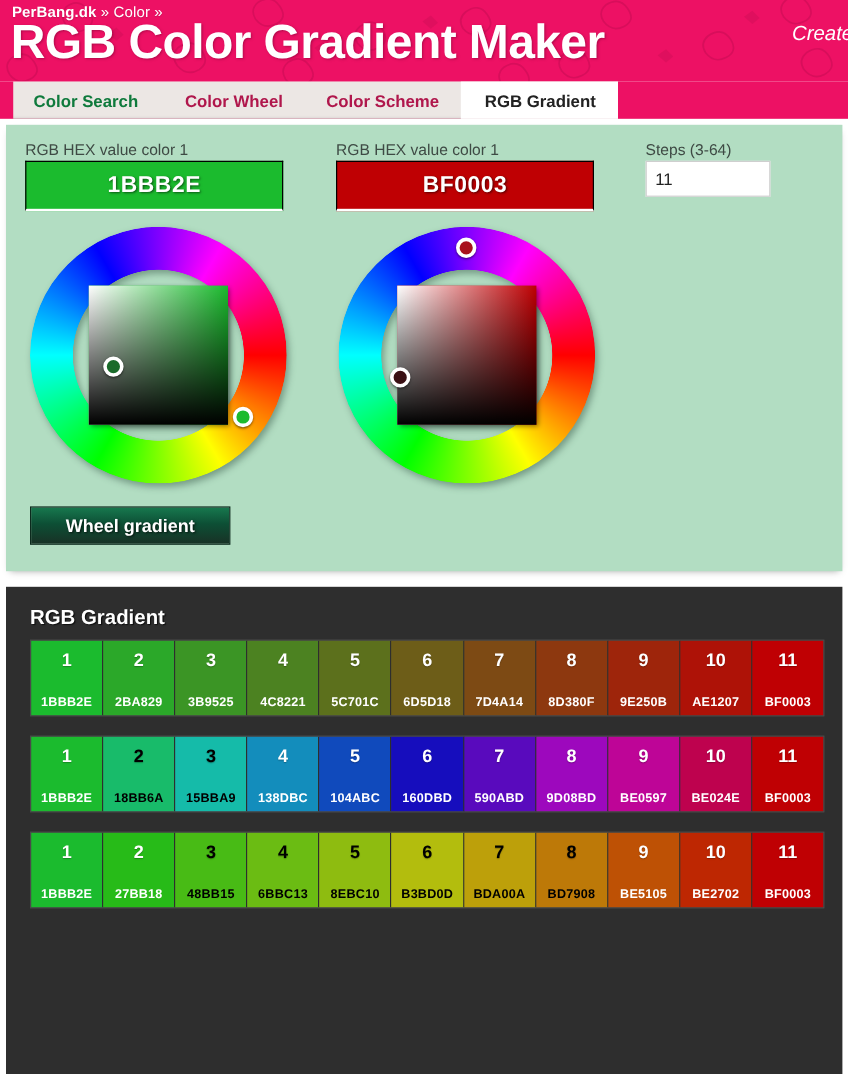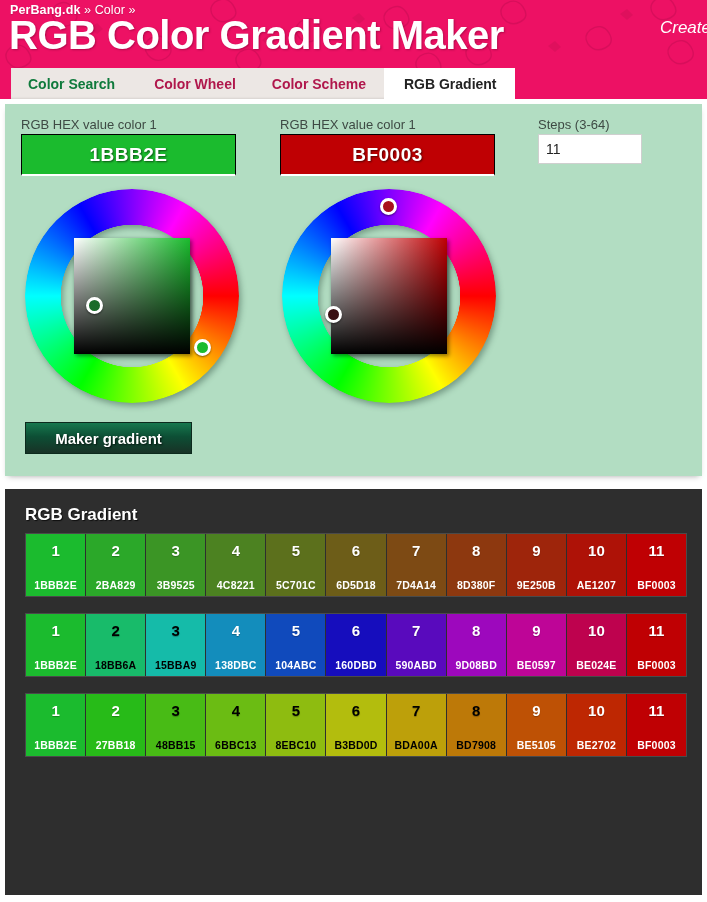--- a/index.html
+++ b/index.html
@@ -276,21 +276,21 @@
     <div class="ring"></div>
     <div class="sq">
       <div class="lay" style="background:#BF0003;"></div>
       <div class="lay" style="background:linear-gradient(to right,rgba(255,255,255,1),rgba(255,255,255,0));"></div>
       <div class="lay" style="background:linear-gradient(to top,rgba(0,0,0,1),rgba(0,0,0,0));"></div>
     </div>
     <div class="handle" style="left:98px;top:9px;background:#a8111c;"></div>
     <div class="handle" style="left:43px;top:117px;background:#3a1014;"></div>
   </div>
 
-  <div class="make-btn">Maker gradient</div>
+  <div class="make-btn">Wheel gradient</div>
 </div>
 
 <div class="results">
 
   <div class="res-title">RGB Gradient</div>
   <div class="swatch-row">
       <div class="swatch" style="background: rgb(27, 187, 46); color: rgb(255, 255, 255);">
         <div class="num">1</div>
         <div class="hex">1BBB2E</div>
       </div>

